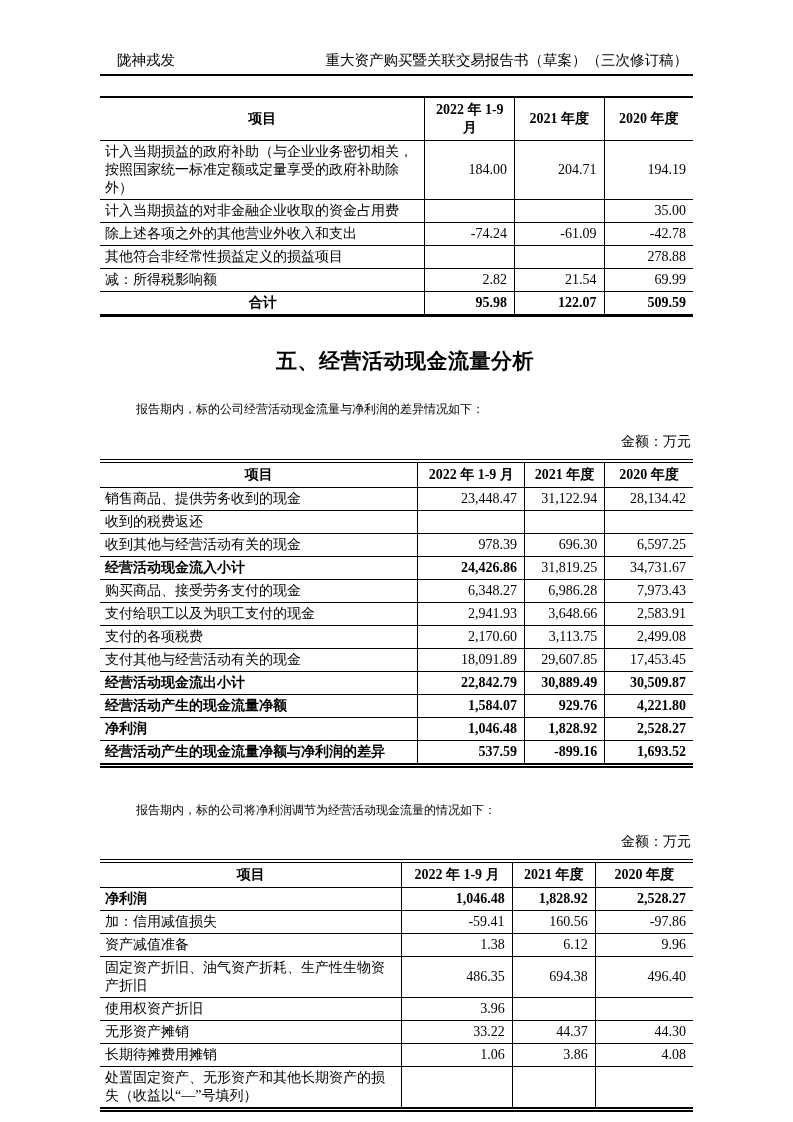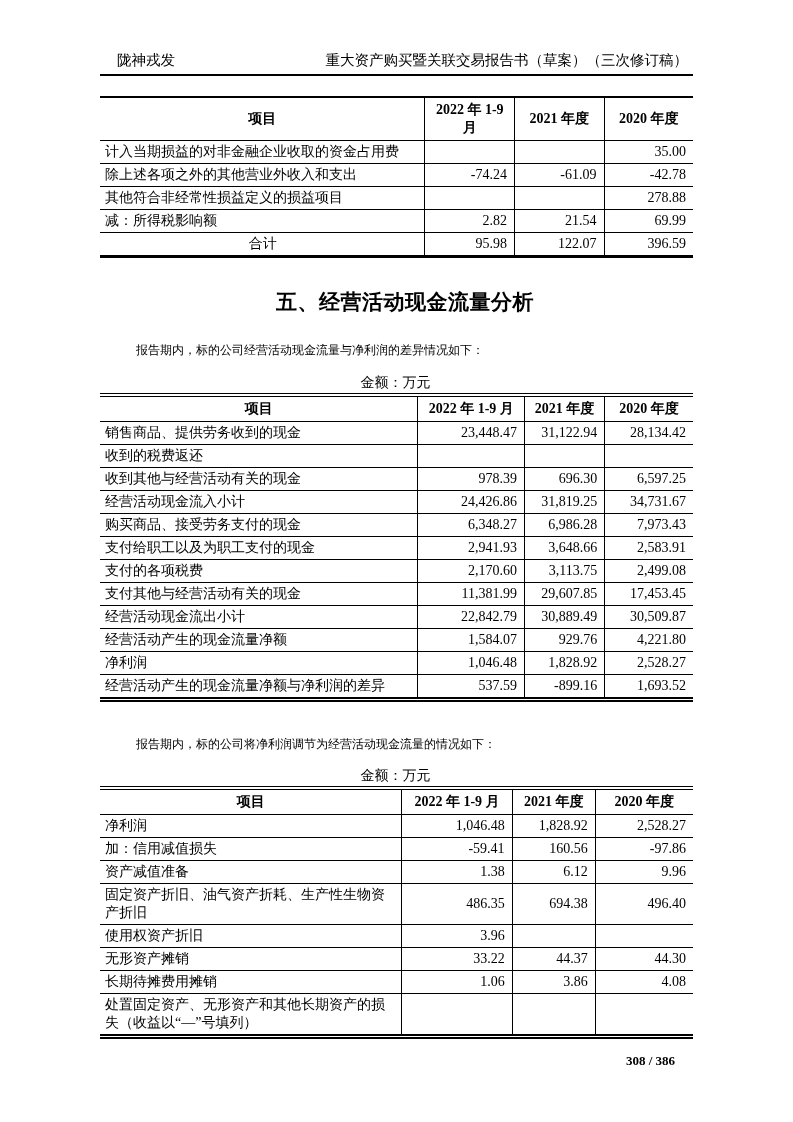--- a/index.html
+++ b/index.html
@@ -33,39 +33,39 @@
   .rpt-table th {
     font-weight:bold; text-align:center;
     border-bottom:1.5px solid #000;
     padding:3px 2px;
   }
   .rpt-table th:first-child, .rpt-table td:first-child { border-left:none; }
   .rpt-table th:last-child,  .rpt-table td:last-child  { border-right:none; }
   .rpt-table td.label { text-align:left; padding-left:5px; }
   .rpt-table td.num   { text-align:right; padding-right:7px; }
   .rpt-table td.c     { text-align:center; }
-  .rpt-table td.b     { font-weight:normal; }
+  .rpt-table td.b     { font-weight:bold; }
   .t1 { margin-top:20px; border-top:2.5px solid #000; border-bottom:3px solid #000; }
   .t2, .t3 { border-top:4px double #000; border-bottom:5px double #000; }
   .section-heading {
     font-family:"Liberation Sans","DejaVu Sans",sans-serif;
     font-size:21px; font-weight:bold;
     margin:30px 0 26px 0; padding-left:17px;
     letter-spacing:0.5px;
     text-align:center;
   }
   .body-para {
     font-size:12px; line-height:1.45;
     text-indent:3em;
     margin:0 0 14px 0;
   }
   .para-2 { margin-top:34px; }
   .unit-label {
-    text-align:center; font-size:14px;
-    padding-right:2px; margin-bottom:1px;
+    text-align:right; font-size:14px;
+    padding-right:2px; margin-bottom:8px;
   }
   .page-footer {
     text-align:right; padding-right:18px;
     font-size:13px; font-weight:bold;
     margin-top:14px;
   }
 </style>
 </head>
 <body>
 
@@ -86,20 +86,26 @@
       <thead>
         <tr>
           <th>项目</th>
           <th>2022 年 1-9 月</th>
           <th>2021 年度</th>
           <th>2020 年度</th>
         </tr>
       </thead>
       <tbody>
         <tr>
+          <td class="label">计入当期损益的政府补助（与企业业务密切相关，按照国家统一标准定额或定量享受的政府补助除外）</td>
+          <td class="num">184.00</td>
+          <td class="num">204.71</td>
+          <td class="num">194.19</td>
+        </tr>
+        <tr>
           <td class="label">计入当期损益的对非金融企业收取的资金占用费</td>
           <td class="num"></td>
           <td class="num"></td>
           <td class="num">35.00</td>
         </tr>
         <tr>
           <td class="label">除上述各项之外的其他营业外收入和支出</td>
           <td class="num">-74.24</td>
           <td class="num">-61.09</td>
           <td class="num">-42.78</td>
@@ -113,21 +119,21 @@
         <tr>
           <td class="label">减：所得税影响额</td>
           <td class="num">2.82</td>
           <td class="num">21.54</td>
           <td class="num">69.99</td>
         </tr>
         <tr>
           <td class="label b c">合计</td>
           <td class="num b">95.98</td>
           <td class="num b">122.07</td>
-          <td class="num b">396.59</td>
+          <td class="num b">509.59</td>
         </tr>
       </tbody>
     </table>
 
   <h2 class="section-heading">五、经营活动现金流量分析</h2>
 
   <p class="body-para">报告期内，标的公司经营活动现金流量与净利润的差异情况如下：</p>
 
   <div class="unit-label">金额：万元</div>
 
@@ -184,21 +190,21 @@
           <td class="num">2,583.91</td>
         </tr>
         <tr>
           <td class="label">支付的各项税费</td>
           <td class="num">2,170.60</td>
           <td class="num">3,113.75</td>
           <td class="num">2,499.08</td>
         </tr>
         <tr>
           <td class="label">支付其他与经营活动有关的现金</td>
-          <td class="num">11,381.99</td>
+          <td class="num">18,091.89</td>
           <td class="num">29,607.85</td>
           <td class="num">17,453.45</td>
         </tr>
         <tr>
           <td class="label b">经营活动现金流出小计</td>
           <td class="num b">22,842.79</td>
           <td class="num b">30,889.49</td>
           <td class="num b">30,509.87</td>
         </tr>
         <tr>

